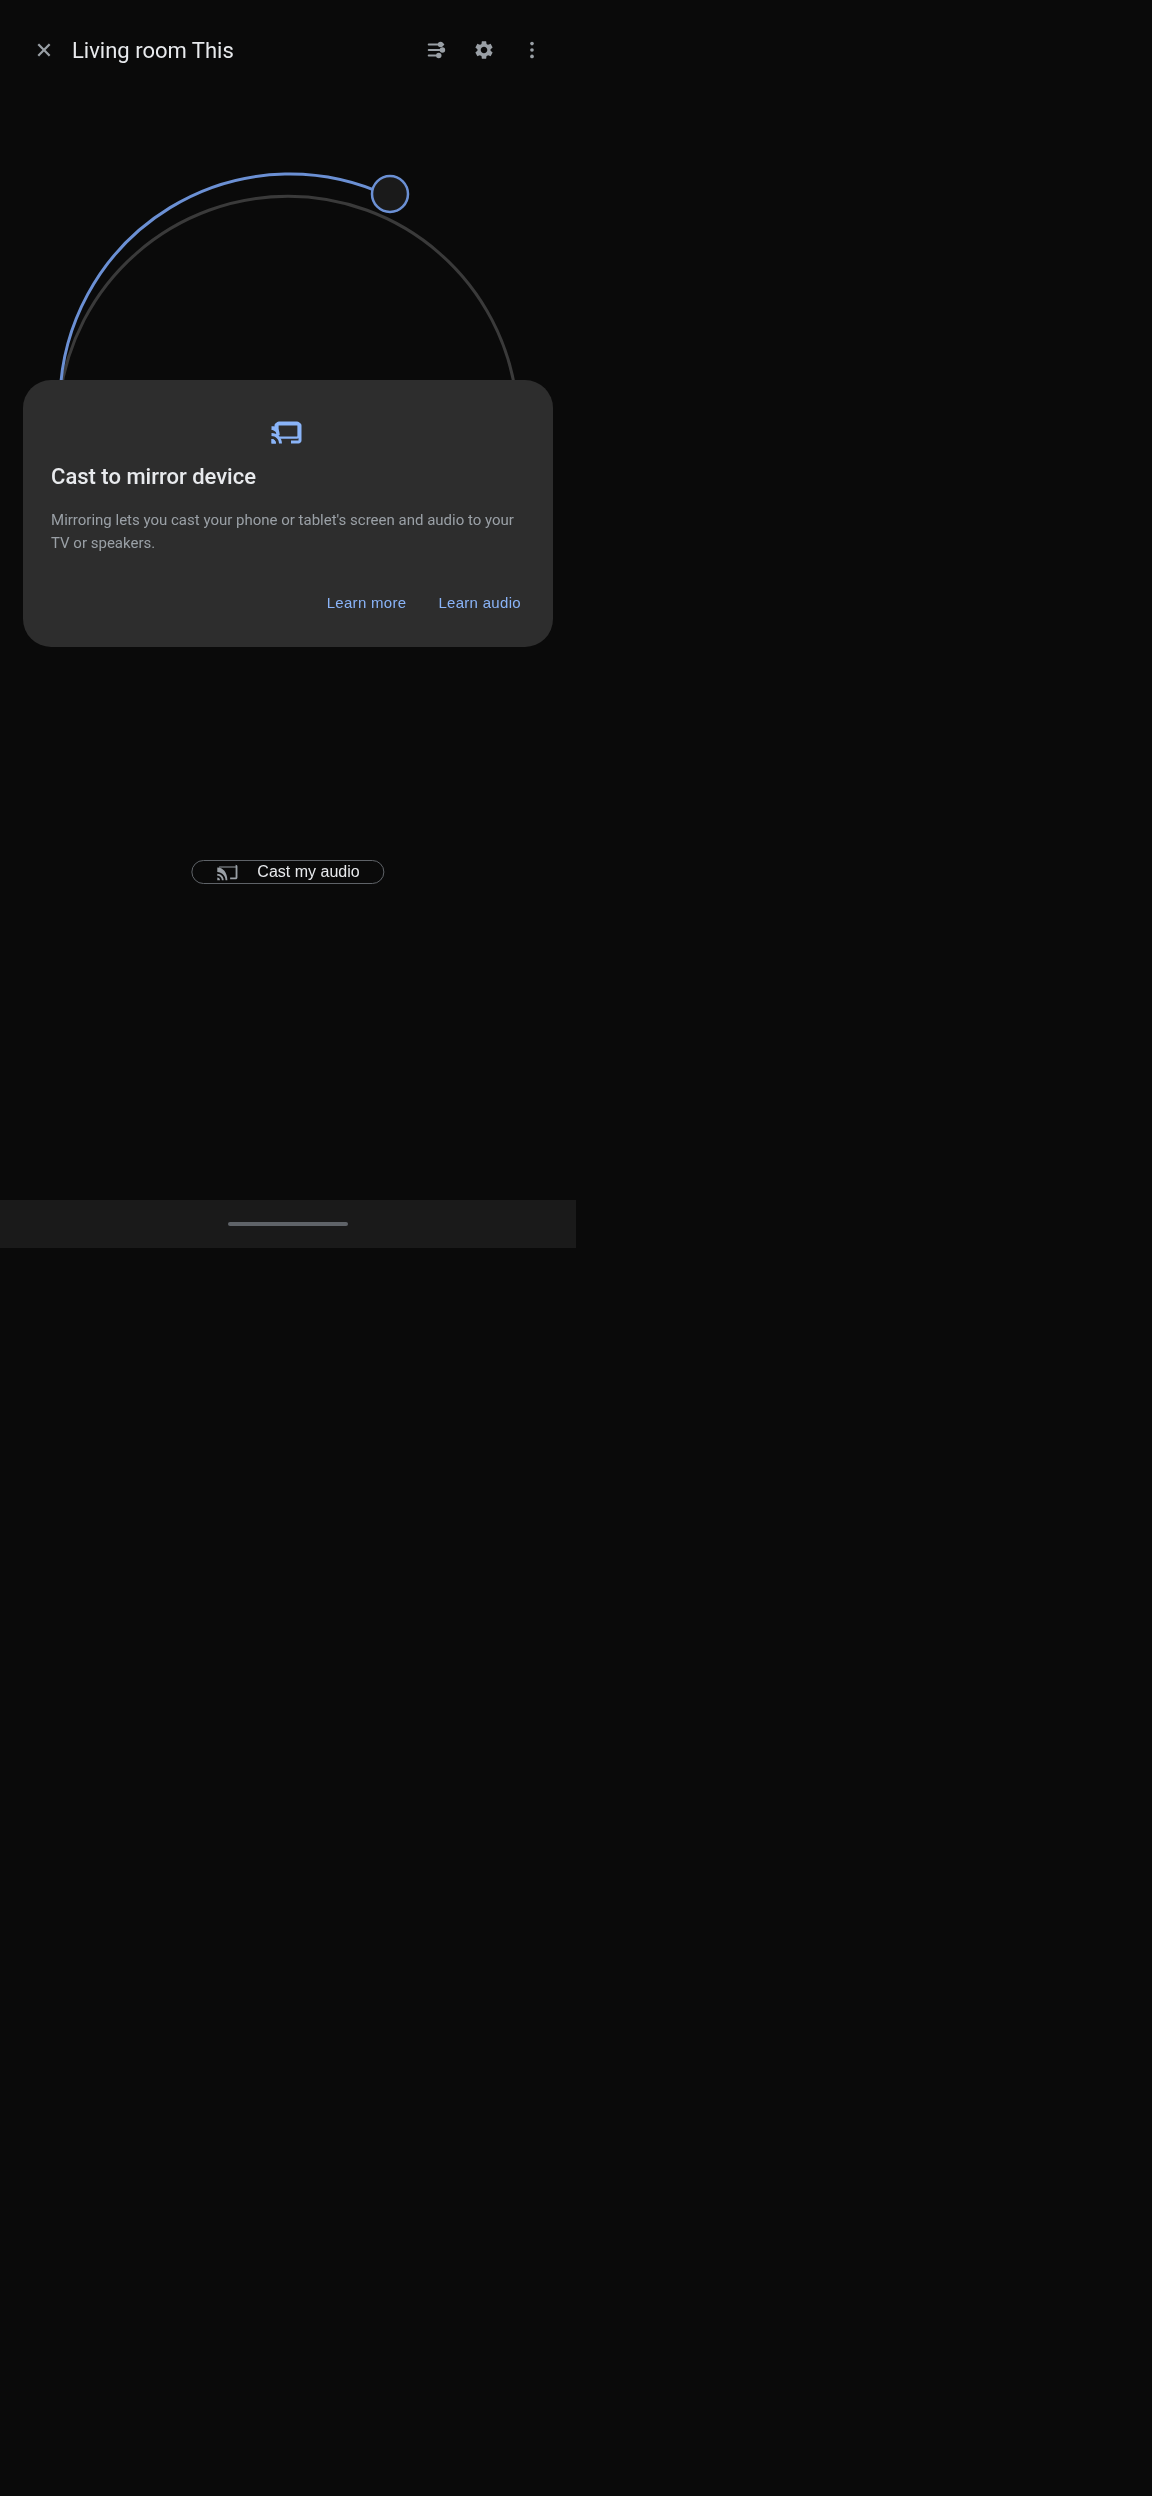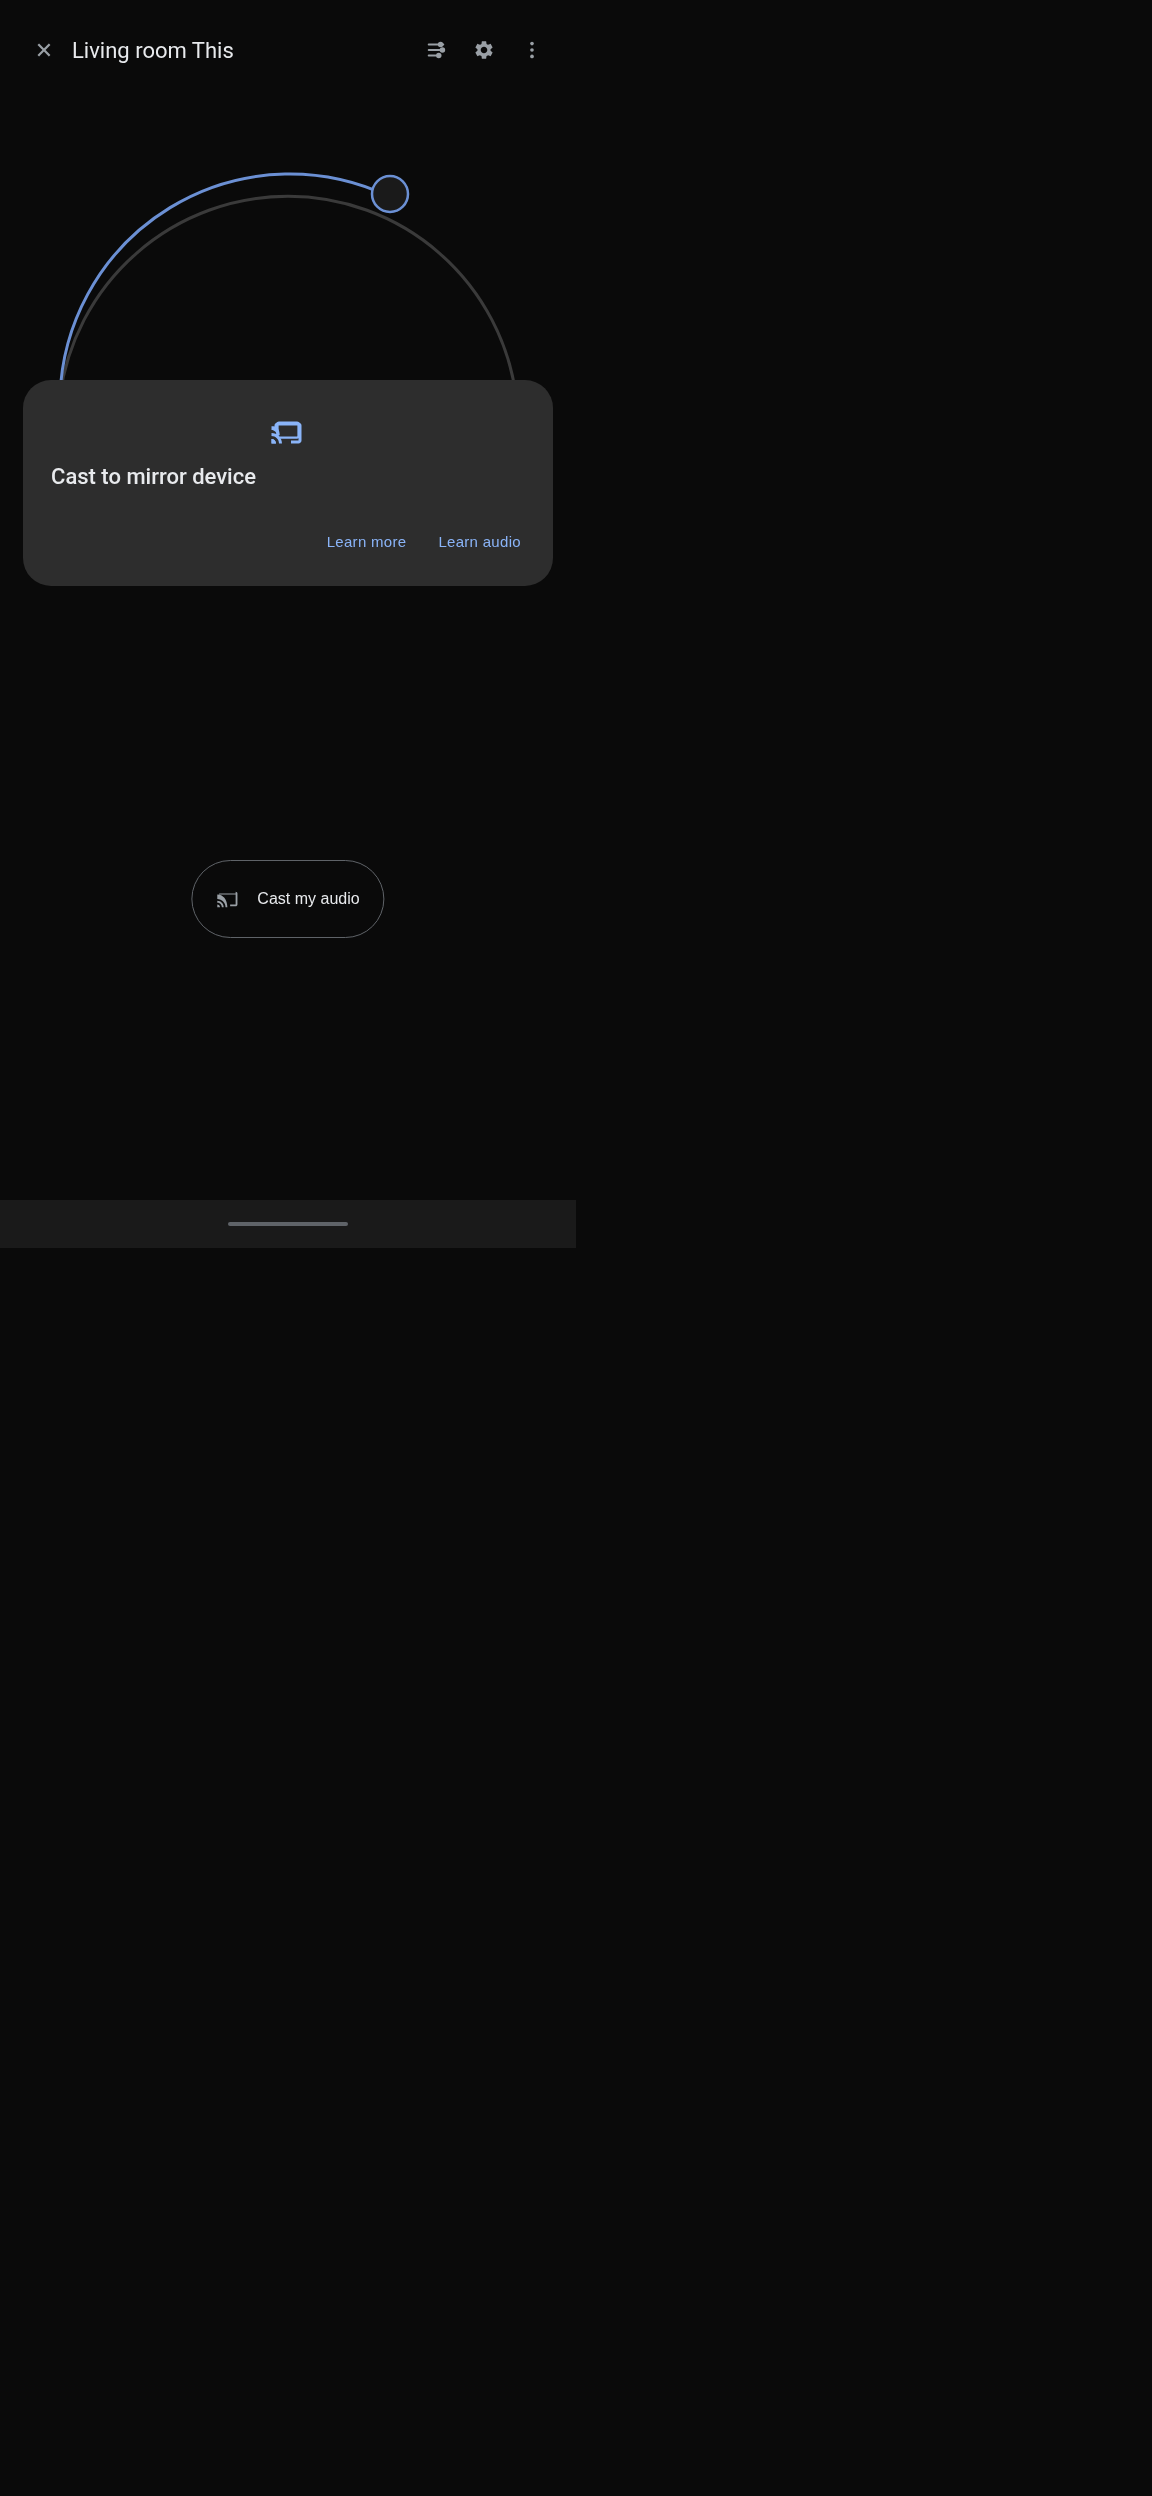--- a/index.html
+++ b/index.html
@@ -167,21 +167,21 @@
       z-index: 25;
     }
 
     .cast-audio-button {
       display: flex;
       align-items: center;
       gap: 19px;
       background: transparent;
       border: 1.5px solid #5f6368;
       border-radius: 50px;
-      padding: 27px 24px;
+      padding: 0 24px;
       cursor: pointer;
       color: #e8eaed;
       font-size: 16px;
       font-weight: 500;
       white-space: nowrap;
     }
 
     
     .bottom-nav {
       position: absolute;
@@ -253,20 +253,21 @@
     <div class="cast-icon-container">
       <svg width="36" height="36" viewBox="0 0 24 24" fill="#8ab4f8">
         <path d="M1 18v3h3c0-1.66-1.34-3-3-3zm0-4v2c2.76 0 5 2.24 5 5h2c0-3.87-3.13-7-7-7zm18-7H5c-1.1 0-2 .9-2 2v3h2v-3h14v10h-5v2h5c1.1 0 2-.9 2-2V9c0-1.1-.9-2-2-2zm-18 3v2c1.93 0 3.5 1.57 3.5 3.5H6.5C6.5 11.57 4.43 9.5 2.24 9.5L1 9.5z"></path>
         <rect x="5" y="7" width="14" height="10" rx="1" ry="1" fill="none" stroke="#8ab4f8" stroke-width="1.5"></rect>
         <path d="M1 18v3h3c0-1.66-1.34-3-3-3z" fill="#8ab4f8"></path>
       </svg>
     </div>
 
     <h2 class="dialog-title">Cast to mirror device</h2>
 
+    <p class="dialog-body">Mirroring lets you cast your phone or tablet's screen and audio to your TV or speakers.</p>
 
     <div class="dialog-actions">
       <button class="action-btn">Learn more</button>
       <button class="action-btn">Learn audio</button>
     </div>
   </div>
 
   <div class="cast-audio-row">
     <button class="cast-audio-button">
       <svg width="22" height="22" viewBox="0 0 24 24" fill="#9aa0a6">

